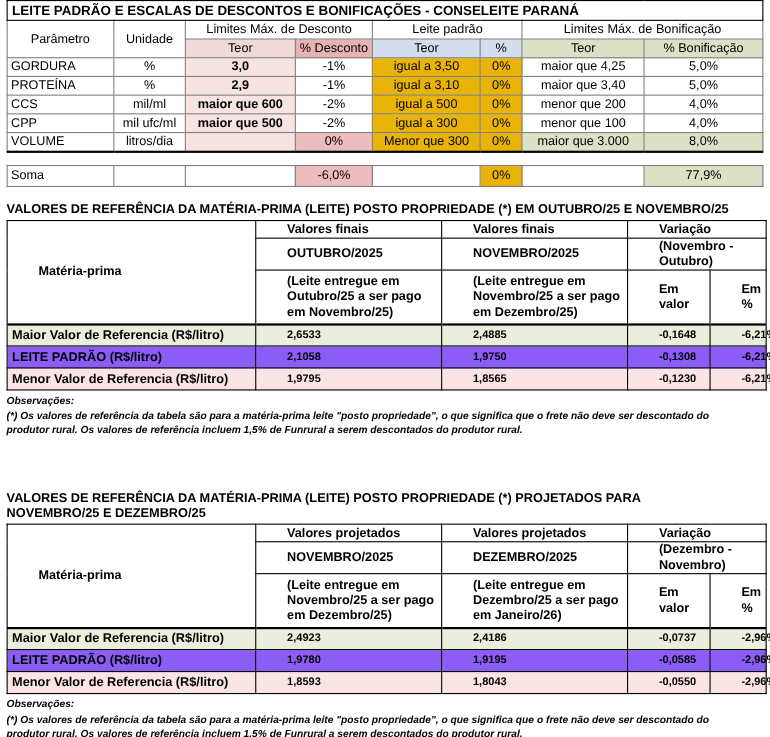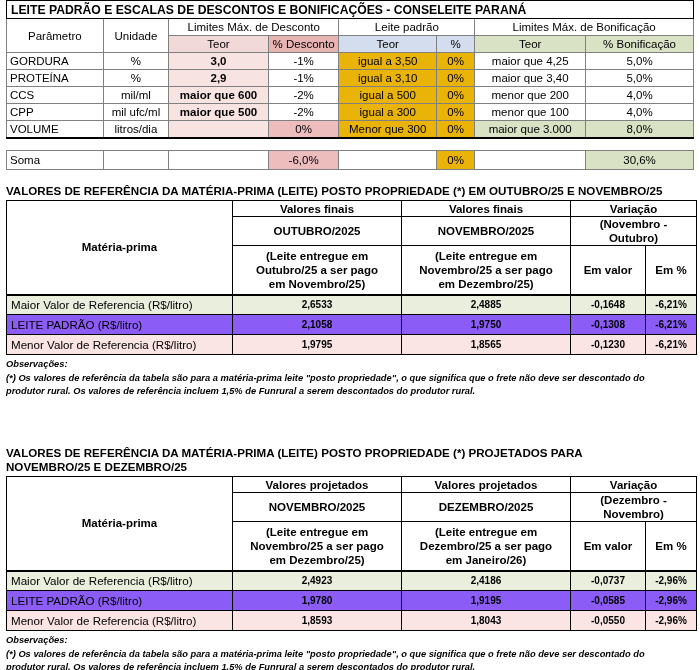--- a/index.html
+++ b/index.html
@@ -40,25 +40,25 @@
   .t1 .somarow td { border: 1px solid #808080; height: 19px; }
 
   
   .sec { margin-top: 0; }
   .sec-title {
     font-weight: bold; font-size: 11.6px; line-height: 14px;
     margin: 0 0 2px 6px; width: 660px;
   }
   .t2 { width: 690px; margin-left: 6px; }
   .t2 td {
-    border: 1px solid #000; font-size: 11.5px; text-align: center;
-    font-weight: bold; line-height: 14px;
+    border: 1px solid #000; font-size: 11.5px; 
+    font-weight: bold; line-height: 14px; padding-left: 28px;
   }
   .t2 .topline td { border-top: 2px solid #000; }
-  .t2 .rowlabel { text-align: left; padding-left: 4px; font-weight: normal; }
+  .t2 .rowlabel { text-align: left; padding-left: 4px; font-weight: bold; }
   .t2 .h-plain { font-weight: bold; }
   .t2 .r-high { background: #eaeedc; }
   .t2 .r-std  { background: #8b5cf6; }
   .t2 .r-low  { background: #fbe4e4; }
   .t2 .valrow td { height: 20px; font-size: 10px; }
   .t2 .valrow .rowlabel { font-size: 11.6px; }
 
   .obs { margin: 3px 0 0 6px; font-size: 9.3px; font-style: italic; font-weight: bold; line-height: 13px; width: 680px; }
   .obs .obs-head { margin-bottom: 1px; }
   .spacer-1 { height: 14px; }
@@ -163,21 +163,21 @@
     </tr>
 
     <tr class="somarow">
       <td class="lbl">Soma</td>
       <td></td>
       <td></td>
       <td class="cell-desc-strong">-6,0%</td>
       <td></td>
       <td class="cell-padrao">0%</td>
       <td></td>
-      <td class="cell-bonif">30,6%</td>
+      <td class="cell-bonif">77,9%</td>
     </tr>
   </tbody>
     </table>
 
   <div class="spacer-1"></div>
 
   <div class="sec">
     <div class="sec-title">VALORES DE REFERÊNCIA DA MATÉRIA-PRIMA (LEITE) POSTO PROPRIEDADE (*) EM OUTUBRO/25 E NOVEMBRO/25</div>
     <table class="t2">
       <colgroup>

